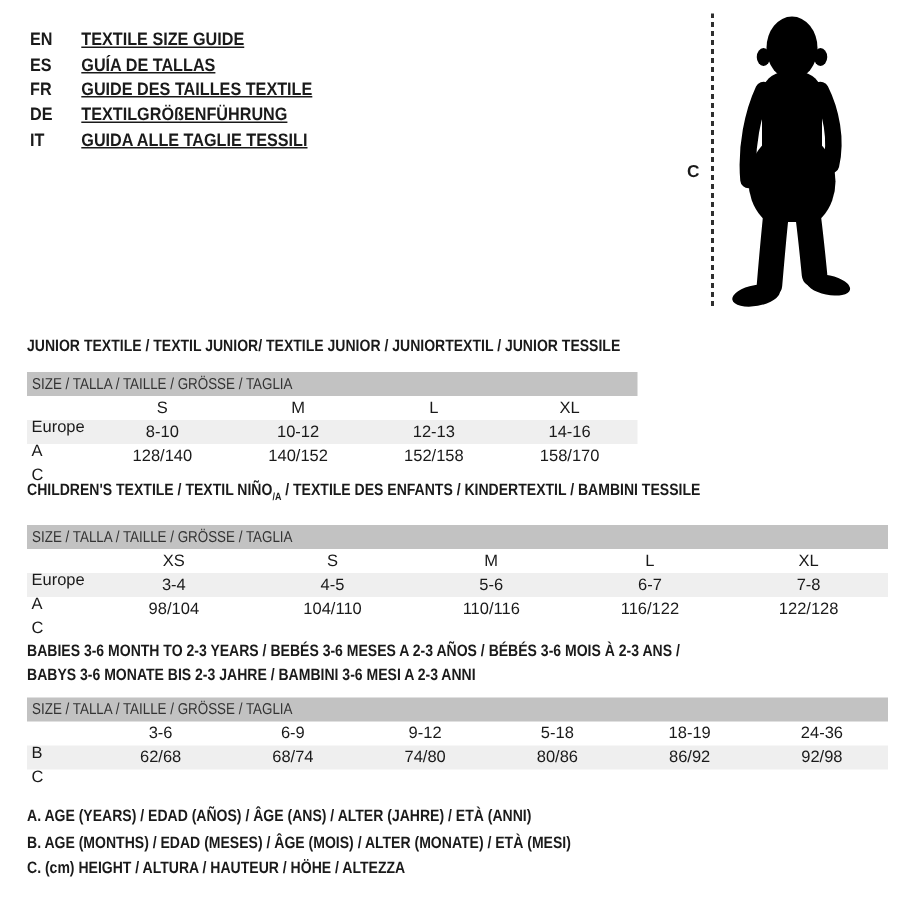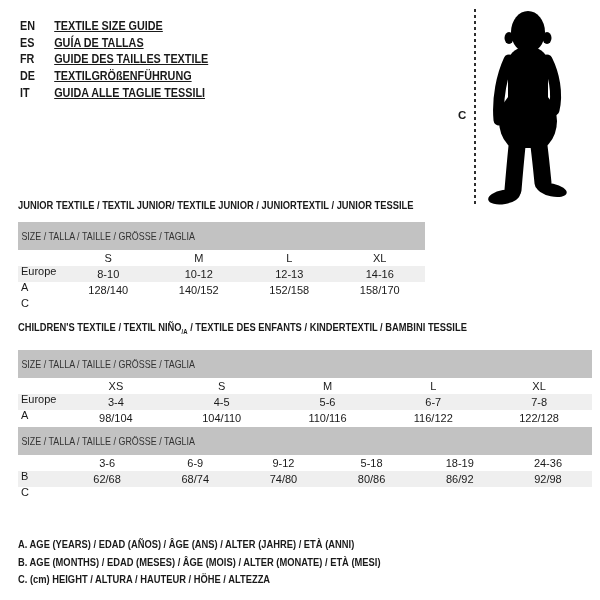--- a/index.html
+++ b/index.html
@@ -11,30 +11,30 @@
   .langs{position:absolute;left:20px;top:18px;font-weight:bold;font-size:12px;line-height:16.7px;text-decoration:underline;}
   .lang-row{white-space:nowrap;transform:scaleX(0.9);transform-origin:0 0;}
   .lang-code{display:inline-block;width:38px;}
   
   .measure-line{position:absolute;left:474px;top:9px;width:2px;height:197px;
     background:repeating-linear-gradient(to bottom,#2e2e2e 0 3px,transparent 3px 6px);}
   .c-label{position:absolute;left:458px;top:109px;font-weight:bold;font-size:11.5px;}
   .baby-svg{position:absolute;left:483px;top:8px;}
   
   .tsec{position:absolute;left:18px;}
-  .t0{top:198px;width:407px;}
+  .t0{top:224px;width:407px;}
   .t1{top:320px;width:574px;}
   .t2{top:427px;width:574px;}
   .title-line{font-weight:bold;font-size:11px;line-height:15.5px;white-space:nowrap;
     transform:scaleX(0.85);transform-origin:0 0;}
   .sub{font-size:7px;vertical-align:sub;}
   .t0 .ttl{margin-bottom:8.5px;}
   .t1 .ttl{margin-bottom:10.5px;}
   .t2 .ttl{margin-bottom:7px;}
-  .bar{height:28px;background:var(--bar-bg,#c2c2c2);display:flex;align-items:center;}
+  .bar{height:16px;background:var(--bar-bg,#c2c2c2);display:flex;align-items:center;}
   .bar span{display:inline-block;padding-left:4px;font-size:10.5px;color:#333;white-space:nowrap;
     transform:scaleX(0.85);transform-origin:0 50%;}
   .trow{display:flex;height:16px;align-items:center;font-size:11px;}
   .rows .trow:nth-child(even){background:var(--alt-bg,#efefef);}
   .label-cell{width:45px;padding-left:3px;box-sizing:border-box;margin-top:26px;}
   .val-cell{flex:1;text-align:center;}
   
   .notes{position:absolute;left:18px;top:536px;font-weight:bold;font-size:11px;line-height:17.5px;}
   .note-line{white-space:nowrap;transform:scaleX(0.85);transform-origin:0 0;}
 </style>
@@ -131,20 +131,24 @@
             <span class="label-cell">C</span>
             <span class="val-cell">98/104</span>
             <span class="val-cell">104/110</span>
             <span class="val-cell">110/116</span>
             <span class="val-cell">116/122</span>
             <span class="val-cell">122/128</span>
           </div>
         </div>
       </div>
       <div class="tsec t2">
+        <div class="ttl">
+          <div class="title-line"><span>BABIES 3-6 MONTH TO 2-3 YEARS / BEBÉS 3-6 MESES A 2-3 AÑOS / BÉBÉS 3-6 MOIS À 2-3 ANS /</span></div>
+          <div class="title-line"><span>BABYS 3-6 MONATE BIS 2-3 JAHRE / BAMBINI 3-6 MESI A 2-3 ANNI</span></div>
+        </div>
         <div class="bar">
           <span>SIZE / TALLA / TAILLE / GRÖSSE / TAGLIA</span>
         </div>
         <div class="rows">
           <div class="trow">
             <span class="label-cell">B</span>
             <span class="val-cell">3-6</span>
             <span class="val-cell">6-9</span>
             <span class="val-cell">9-12</span>
             <span class="val-cell">5-18</span>

